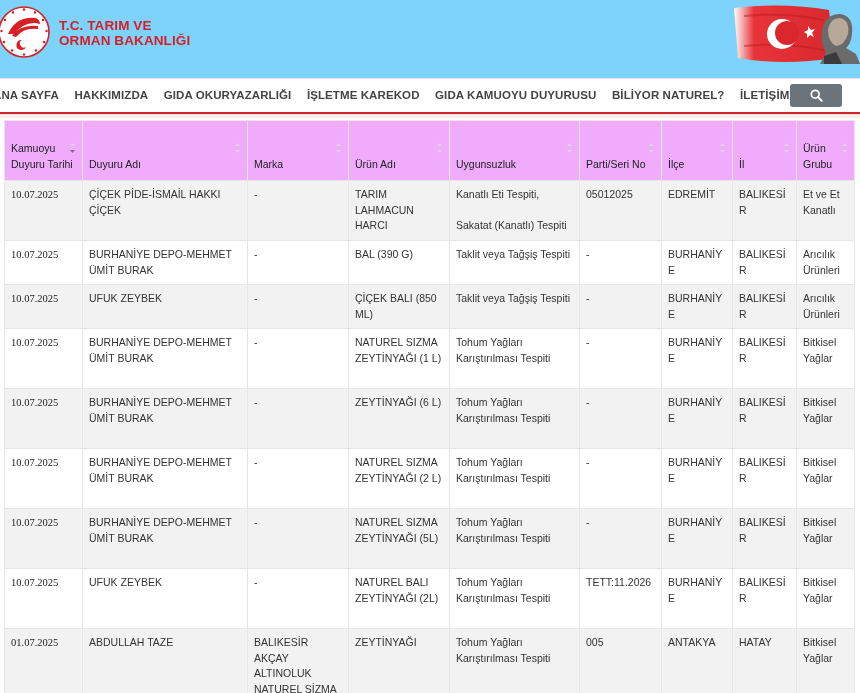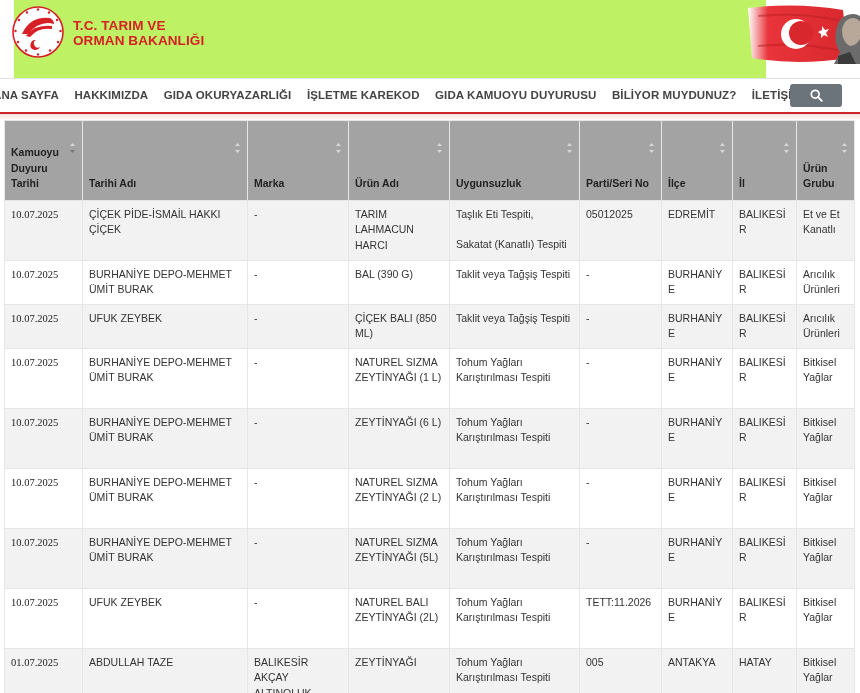--- a/index.html
+++ b/index.html
@@ -1,33 +1,33 @@
 <!DOCTYPE html>
 <html><head>
 <meta charset="utf-8">
 <style>
   * { box-sizing: border-box; margin: 0; padding: 0; }
   html, body { width: 860px; height: 693px; overflow: hidden; background: #ffffff; }
   body { font-family: "Liberation Sans", "DejaVu Sans", sans-serif; color: #222; position: relative; }
 
-  .header { position: absolute; left: 0; top: 0; width: 752px; height: 78px; background: #bef264; margin-left: 14px; }
+  .header { position: absolute; left: 0; top: 0; width: 860px; height: 78px; background: #7dd3fc; }
   .logo-emblem { position: absolute; left: -4px; top: 4px; width: 56px; height: 56px; }
   .logo-text { position: absolute; left: 59px; top: 18px; color: #d71f26; font-weight: bold; font-size: 13.5px; line-height: 15px; letter-spacing: 0.1px; }
   .flag-banner { position: absolute; left: 724px; top: 2px; width: 136px; height: 62px; }
 
   .nav { position: absolute; left: 0; top: 78px; width: 860px; height: 36px; border-top: 1px solid #e3e3e3; border-bottom: 2px solid #c9252b; background: #fff; }
   .nav-items { position: absolute; left: -7px; top: 0; height: 32px; display: flex; align-items: center; }
   .nav-item { font-size: 11.5px; font-weight: bold; color: #444; margin-right: 15.5px; letter-spacing: 0.1px; white-space: nowrap; cursor: pointer; }
   .search-btn { position: absolute; left: 790px; top: 5px; width: 52px; height: 23px; background: #6b747b; border-radius: 3px; display: flex; align-items: center; justify-content: center; cursor: pointer; }
   .nav-shadow { position: absolute; left: 0; top: 114px; width: 860px; height: 6px; background: linear-gradient(#f4dede, #fff); }
 
   .table-wrap { position: absolute; left: 4px; top: 120px; width: 856px; }
   table { border-collapse: collapse; table-layout: fixed; width: 850px; font-size: 10.5px; }
   th, td { border: 1px solid #e6e6e6; vertical-align: top; text-align: left; padding: 6px 6px; line-height: 15.5px; }
-  th { vertical-align: bottom; font-weight: bold; color: #222; position: relative; padding-top: 24px; padding-bottom: 8px; height: 60px; background: #a3a3a3; }
+  th { vertical-align: bottom; font-weight: normal; color: #222; position: relative; padding-top: 8px; padding-bottom: 8px; height: 60px; background: #f0abfc; }
   .sort-icon { position: absolute; right: 6px; top: 21px; width: 7px; height: 12px; }
   tr.odd td { background: #f2f2f2; }
   tr.even td { background: #ffffff; }
   td.date { color: #222; font-family: Liberation Serif, serif; }
   td { color: #333; word-wrap: break-word; }
   .gap { display: block; height: 15px; }
 </style>
 </head>
 <body>
 
@@ -76,21 +76,21 @@
   </svg>
 </div>
 
 <nav class="nav">
   <div class="nav-items">
     <span class="nav-item">ANA SAYFA</span>
     <span class="nav-item">HAKKIMIZDA</span>
     <span class="nav-item">GIDA OKURYAZARLIĞI</span>
     <span class="nav-item">İŞLETME KAREKOD</span>
     <span class="nav-item">GIDA KAMUOYU DUYURUSU</span>
-    <span class="nav-item">BİLİYOR MUYDUNUZ?</span>
+    <span class="nav-item">BİLİYOR NATUREL?</span>
     <span class="nav-item">İLETİŞİM</span>
   </div>
   <div class="search-btn">
     <svg width="13" height="13" viewBox="0 0 13 13">
       <circle cx="5.2" cy="5.2" r="3.9" stroke="#fff" stroke-width="1.7" fill="none"></circle>
       <line x1="8.1" y1="8.1" x2="11.8" y2="11.8" stroke="#fff" stroke-width="1.9" stroke-linecap="round"></line>
     </svg>
   </div>
 </nav>
 <div class="nav-shadow"></div>
@@ -108,21 +108,21 @@
         <col style="width:64px">
         <col style="width:58px">
     </colgroup>
     <thead>
       <tr>
         <th><span>Kamuoyu Duyuru Tarihi</span>
           <svg class="sort-icon" viewBox="0 0 7 12">
               <path d="M3.5 1 L6 4 L1 4 Z" fill="#d8d8d8"></path>
               <path d="M3.5 11 L6 8 L1 8 Z" fill="#777"></path>
             </svg></th>
-        <th><span>Tarihi Adı</span>
+        <th><span>Duyuru Adı</span>
           <svg class="sort-icon" viewBox="0 0 7 12">
               <path d="M3.5 1 L6 4 L1 4 Z" fill="#d8d8d8"></path>
               <path d="M3.5 11 L6 8 L1 8 Z" fill="#d8d8d8"></path>
             </svg></th>
         <th><span>Marka</span>
           <svg class="sort-icon" viewBox="0 0 7 12">
               <path d="M3.5 1 L6 4 L1 4 Z" fill="#d8d8d8"></path>
               <path d="M3.5 11 L6 8 L1 8 Z" fill="#d8d8d8"></path>
             </svg></th>
         <th><span>Ürün Adı</span>
@@ -156,21 +156,21 @@
               <path d="M3.5 11 L6 8 L1 8 Z" fill="#d8d8d8"></path>
             </svg></th>
       </tr>
     </thead>
     <tbody>
       <tr class="odd" style="height:60px">
         <td class="date">10.07.2025</td>
         <td>ÇİÇEK PİDE-İSMAİL HAKKI ÇİÇEK</td>
         <td>-</td>
         <td>TARIM LAHMACUN HARCI</td>
-        <td><span>Taşlık Eti Tespiti,</span><span class="gap"></span><span>Sakatat (Kanatlı) Tespiti</span></td>
+        <td><span>Kanatlı Eti Tespiti,</span><span class="gap"></span><span>Sakatat (Kanatlı) Tespiti</span></td>
         <td>05012025</td>
         <td>EDREMİT</td>
         <td>BALIKESİR</td>
         <td>Et ve Et Kanatlı</td>
       </tr>
       <tr class="even" style="height:44px">
         <td class="date">10.07.2025</td>
         <td>BURHANİYE DEPO-MEHMET ÜMİT BURAK</td>
         <td>-</td>
         <td>BAL (390 G)</td>

